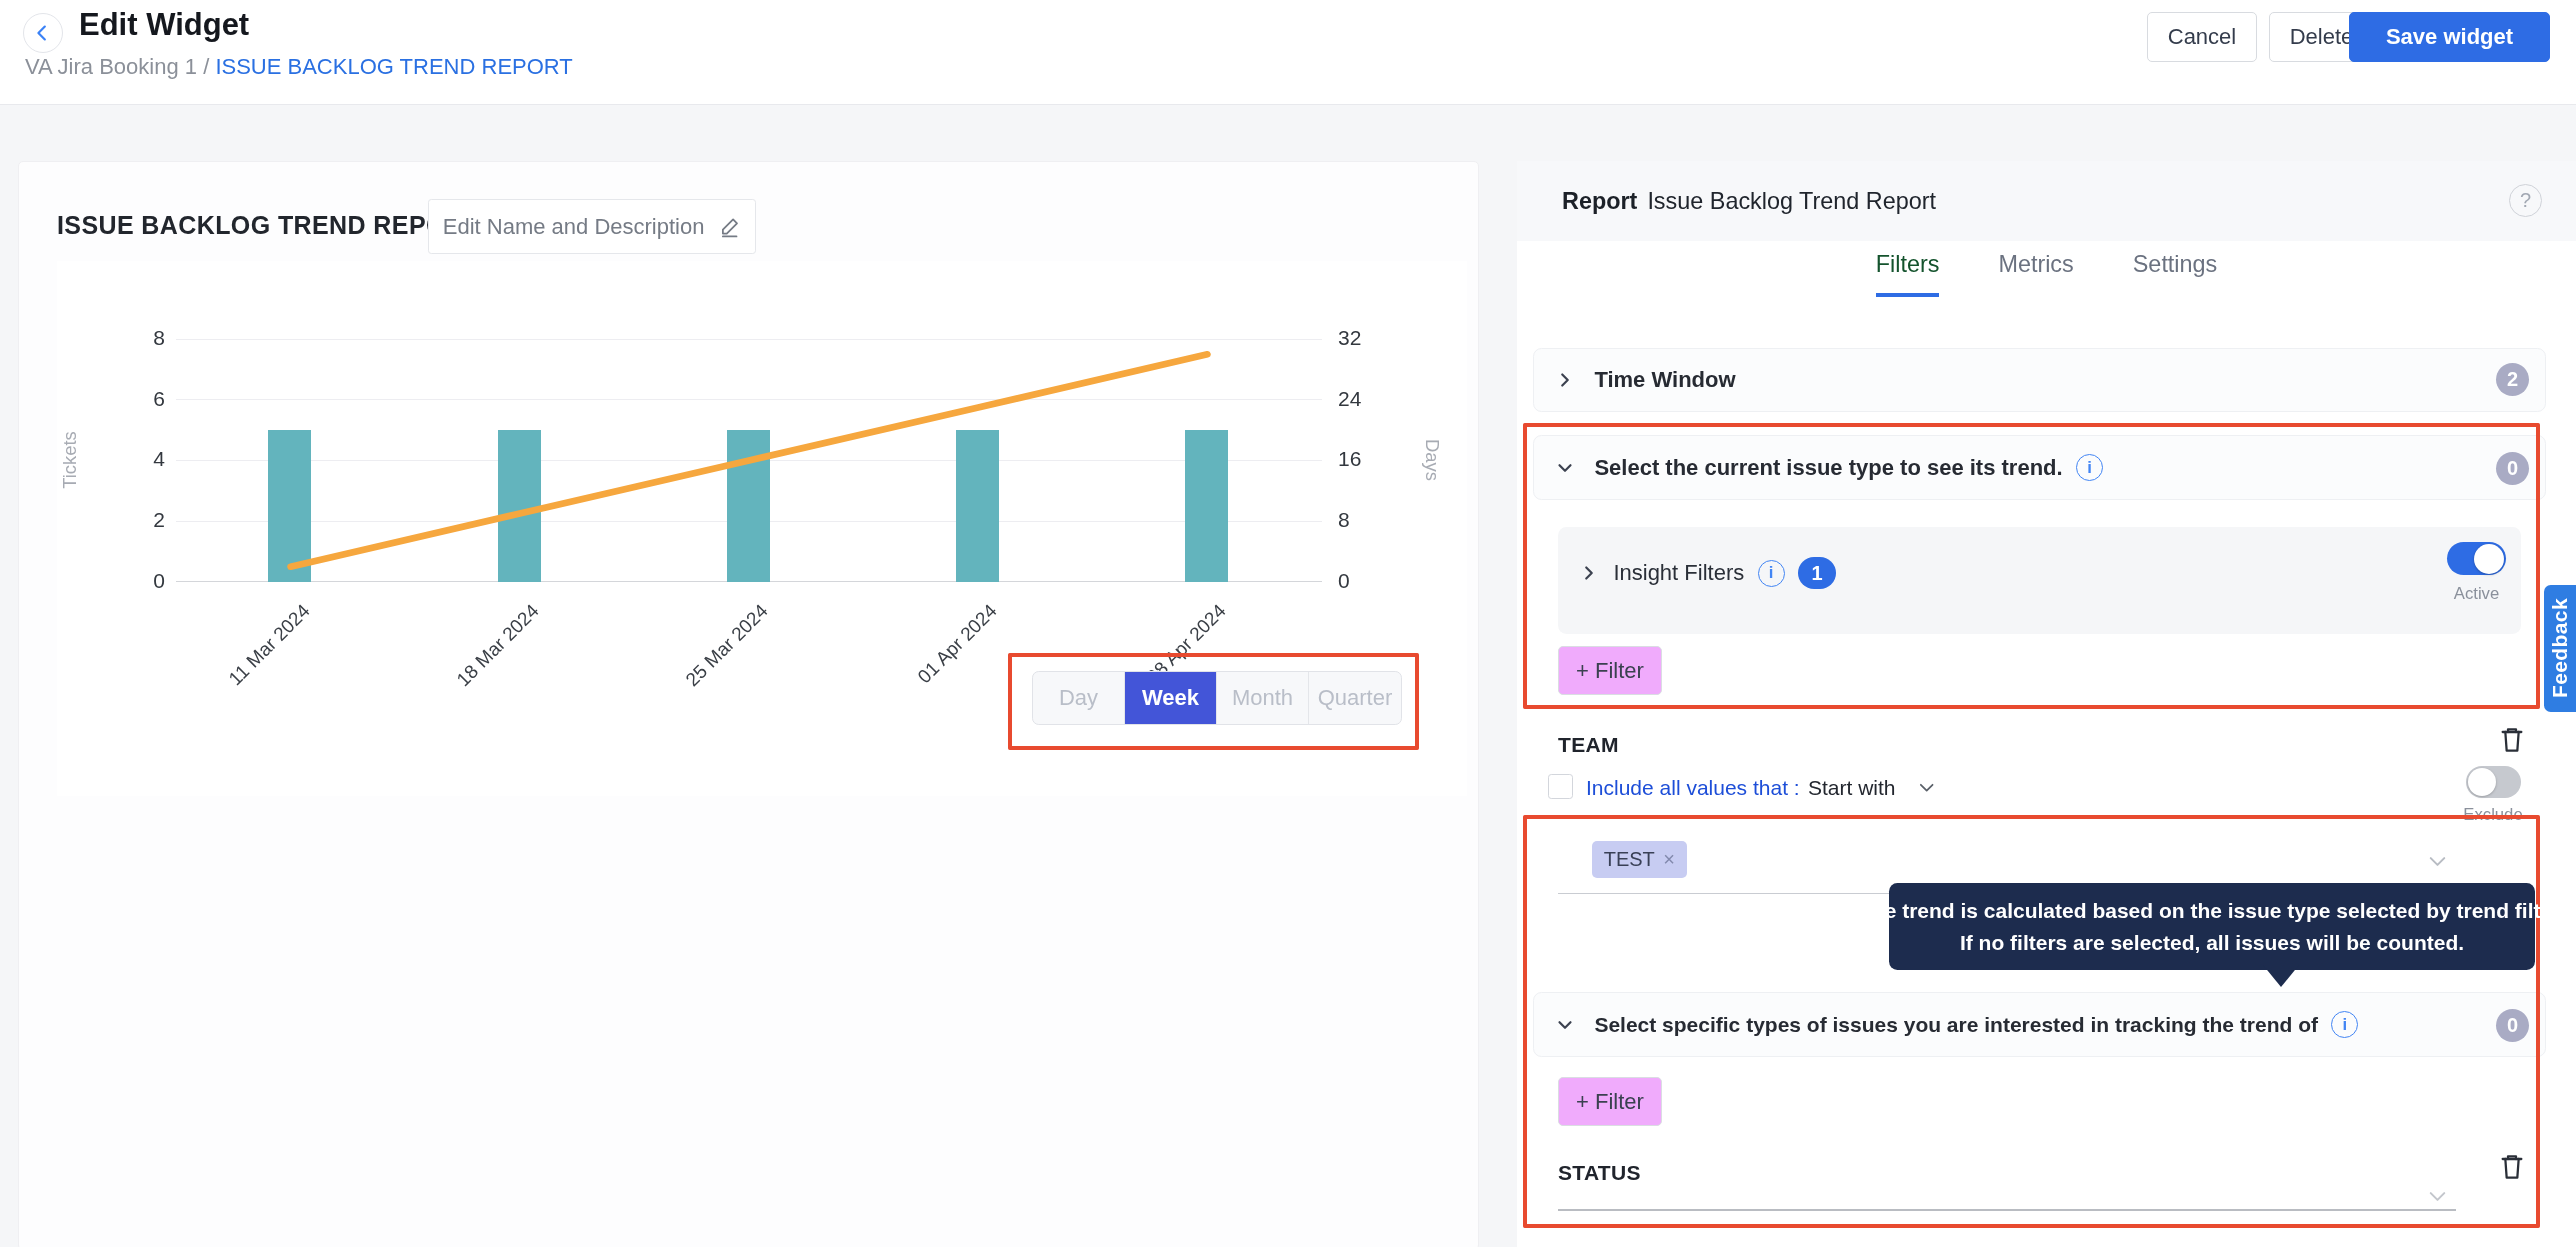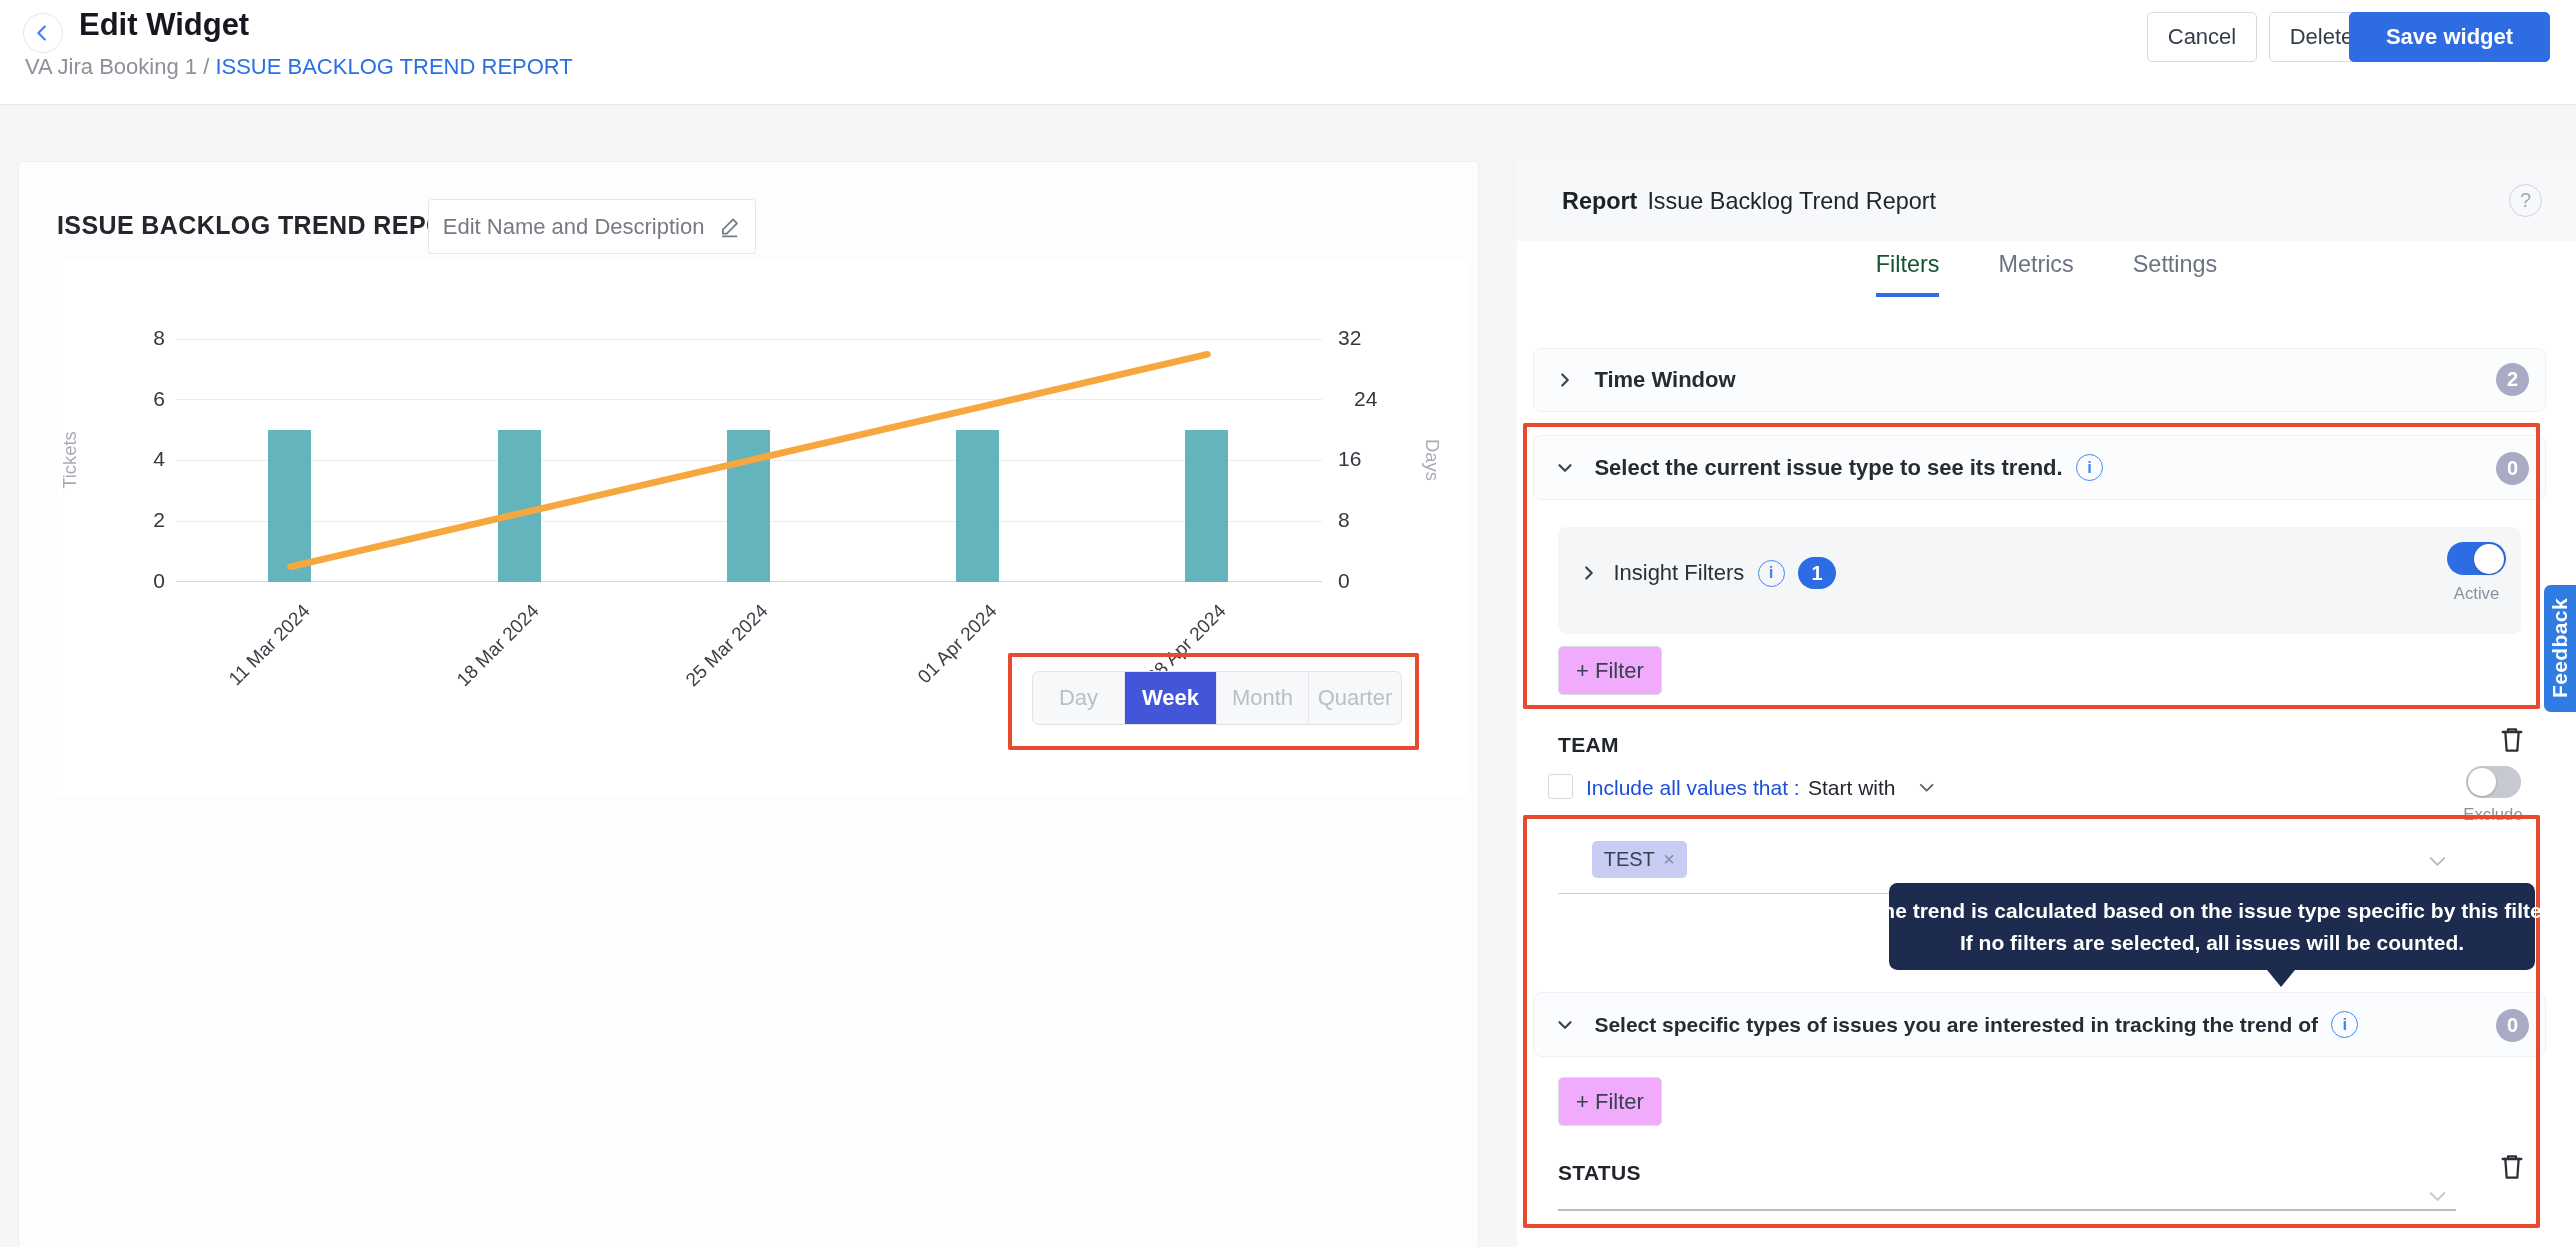--- a/index.html
+++ b/index.html
@@ -120,21 +120,21 @@
       <div class="ytick" style="left:98px;top:569px;text-align:right;">0</div>
       <div class="ytick" style="left:1338px;top:569px;text-align:left;">0</div>
       <div class="gridline " style="left:176px;top:521px;width:1146px;"></div>
       <div class="ytick" style="left:98px;top:508px;text-align:right;">2</div>
       <div class="ytick" style="left:1338px;top:508px;text-align:left;">8</div>
       <div class="gridline " style="left:176px;top:460px;width:1146px;"></div>
       <div class="ytick" style="left:98px;top:447px;text-align:right;">4</div>
       <div class="ytick" style="left:1338px;top:447px;text-align:left;">16</div>
       <div class="gridline " style="left:176px;top:399px;width:1146px;"></div>
       <div class="ytick" style="left:98px;top:387px;text-align:right;">6</div>
-      <div class="ytick" style="left:1338px;top:387px;text-align:left;margin-left:16px;">24</div>
+      <div class="ytick" style="left:1338px;top:387px;text-align:left;">24</div>
       <div class="gridline " style="left:176px;top:339px;width:1146px;"></div>
       <div class="ytick" style="left:98px;top:326px;text-align:right;">8</div>
       <div class="ytick" style="left:1338px;top:326px;text-align:left;">32</div>
       <div class="bar" style="left:268px;top:430px;width:43px;height:152px;background:#63b4bd;"></div>
       <div class="xlabel" style="left:299px;top:600px;">11 Mar 2024</div>
       <div class="bar" style="left:498px;top:430px;width:43px;height:152px;background:#63b4bd;"></div>
       <div class="xlabel" style="left:528px;top:600px;">18 Mar 2024</div>
       <div class="bar" style="left:727px;top:430px;width:43px;height:152px;background:#63b4bd;"></div>
       <div class="xlabel" style="left:757px;top:600px;">25 Mar 2024</div>
       <div class="bar" style="left:956px;top:430px;width:43px;height:152px;background:#63b4bd;"></div>
@@ -237,21 +237,21 @@
     <span class="x">×</span>
   </div>
   <div class="inputline" style="left:1558px;top:893px;width:898px;"></div>
   <div class="ddchev" style="left:2424px;top:848px;">
     <svg width="27" height="27" viewBox="0 0 24 24" fill="none" stroke="#b8bcc3" stroke-width="1.8" stroke-linecap="round" stroke-linejoin="round">
         <path d="M6 9l6 6 6-6"></path>
       </svg>
   </div>
 
   <div class="tooltip">
-    <span class="ln">The trend is calculated based on the issue type specific by this filter.</span>
+    <span class="ln">The trend is calculated based on the issue type selected by trend filter.</span>
     <span class="ln">If no filters are selected, all issues will be counted.</span>
   </div>
   <div class="tooltip-arrow"></div>
 
   <div class="acc" style="left:1533px;top:992px;width:1013px;height:65px;">
     <span class="chev" style="margin-left:20px;">
       <svg width="22" height="22" viewBox="0 0 24 24" fill="none" stroke="#3c4250" stroke-width="2.4" stroke-linecap="round" stroke-linejoin="round">
           <path d="M6 9l6 6 6-6"></path>
         </svg>
     </span>

